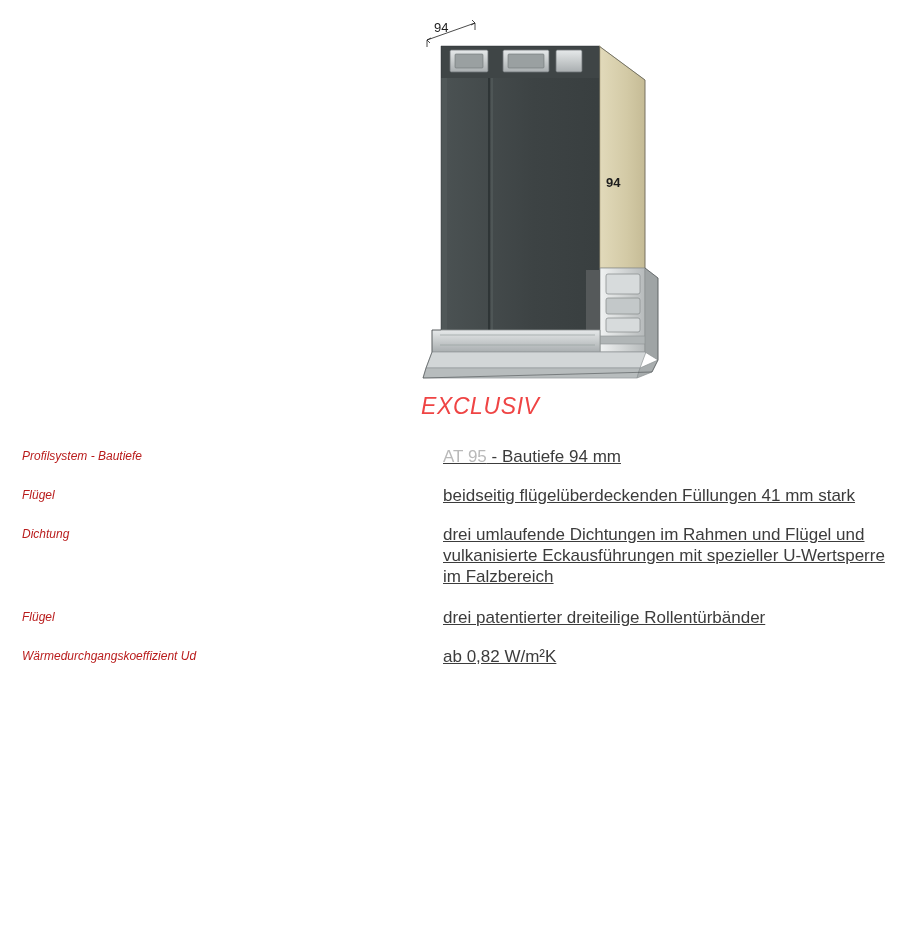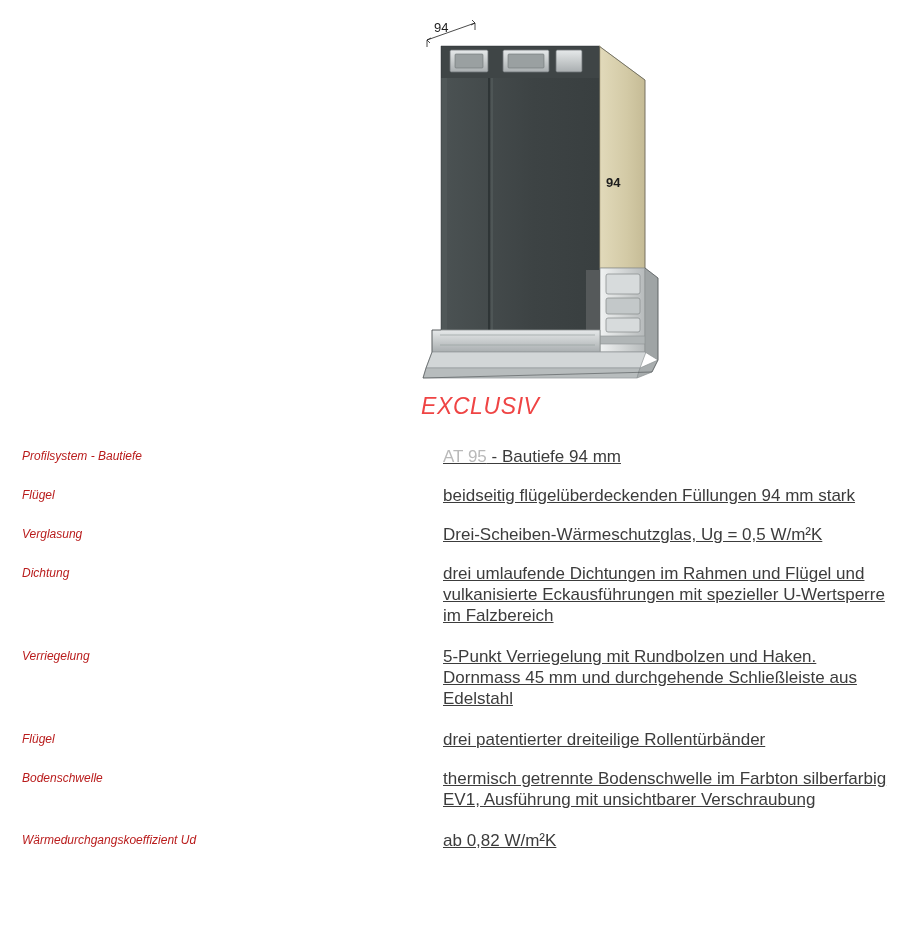--- a/index.html
+++ b/index.html
@@ -187,40 +187,28 @@
 <div id="series-name">EXCLUSIV</div>
 
 <table id="spec-table">
   <tbody>
     <tr>
       <td class="spec-label">Profilsystem - Bautiefe</td>
       <td class="spec-value"><span class="accent">AT 95</span><span> - Bautiefe 94 mm</span></td>
     </tr>
     <tr>
       <td class="spec-label">Flügel</td>
-      <td class="spec-value">beidseitig flügelüberdeckenden Füllungen 94 mm stark</td>
-    </tr>
-    <tr>
-      <td class="spec-label">Verglasung</td>
-      <td class="spec-value">Drei-Scheiben-Wärmeschutzglas, Ug = 0,5 W/m²K</td>
+      <td class="spec-value">beidseitig flügelüberdeckenden Füllungen 41 mm stark</td>
     </tr>
     <tr class="tall">
       <td class="spec-label">Dichtung</td>
       <td class="spec-value">drei umlaufende Dichtungen im Rahmen und Flügel und vulkanisierte Eckausführungen mit spezieller U-Wertsperre im Falzbereich</td>
     </tr>
-    <tr class="tall">
-      <td class="spec-label">Verriegelung</td>
-      <td class="spec-value">5-Punkt Verriegelung mit Rundbolzen und Haken. Dornmass 45 mm und durchgehende Schließleiste aus Edelstahl</td>
-    </tr>
     <tr>
       <td class="spec-label">Flügel</td>
       <td class="spec-value">drei patentierter dreiteilige Rollentürbänder</td>
     </tr>
-    <tr class="tall">
-      <td class="spec-label">Bodenschwelle</td>
-      <td class="spec-value">thermisch getrennte Bodenschwelle im Farbton silberfarbig EV1, Ausführung mit unsichtbarer Verschraubung</td>
-    </tr>
     <tr class="last">
       <td class="spec-label">Wärmedurchgangskoeffizient Ud</td>
       <td class="spec-value">ab 0,82 W/m²K</td>
     </tr>
   </tbody>
 </table>
 
 </body></html>

